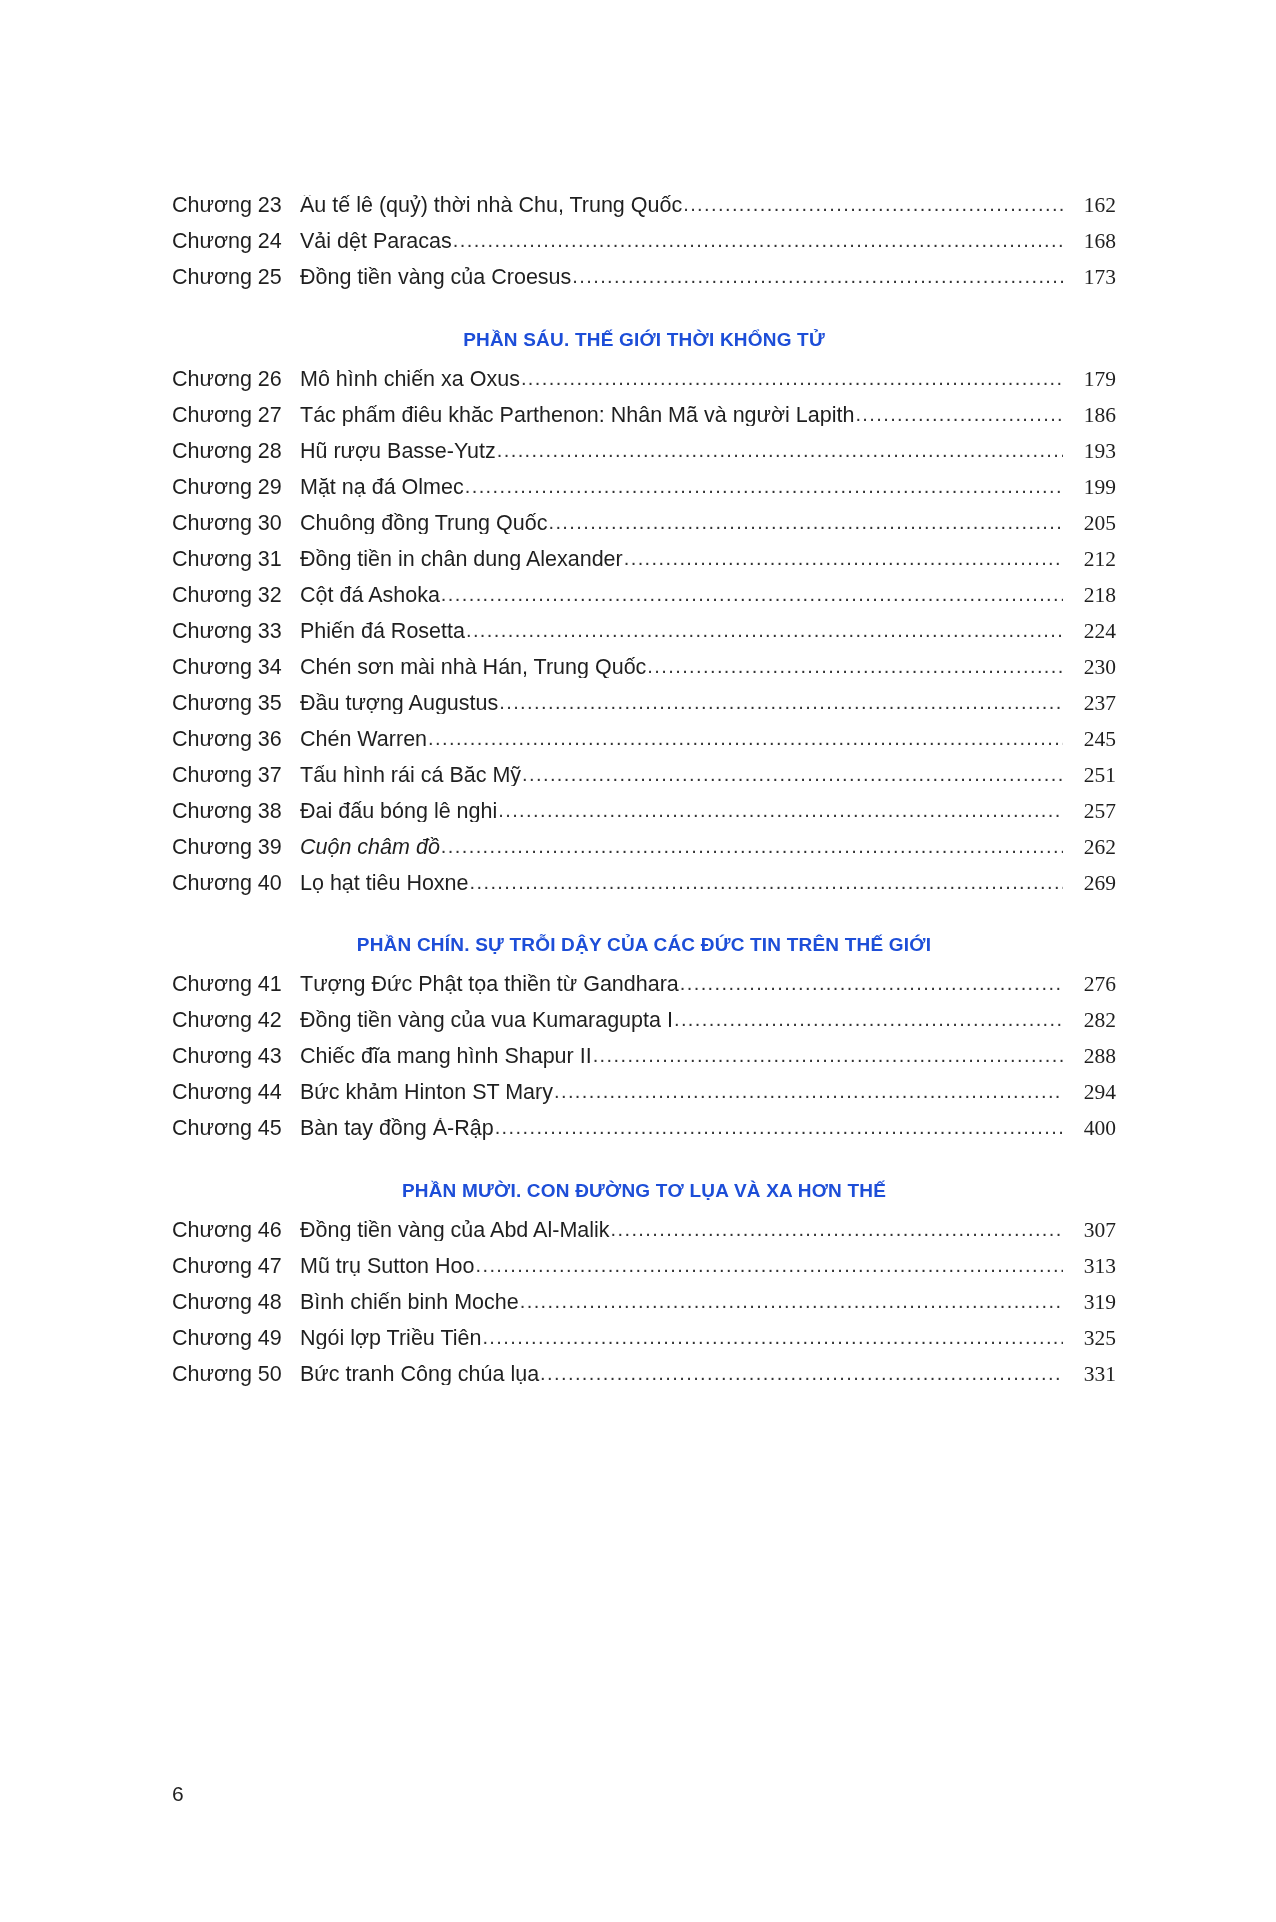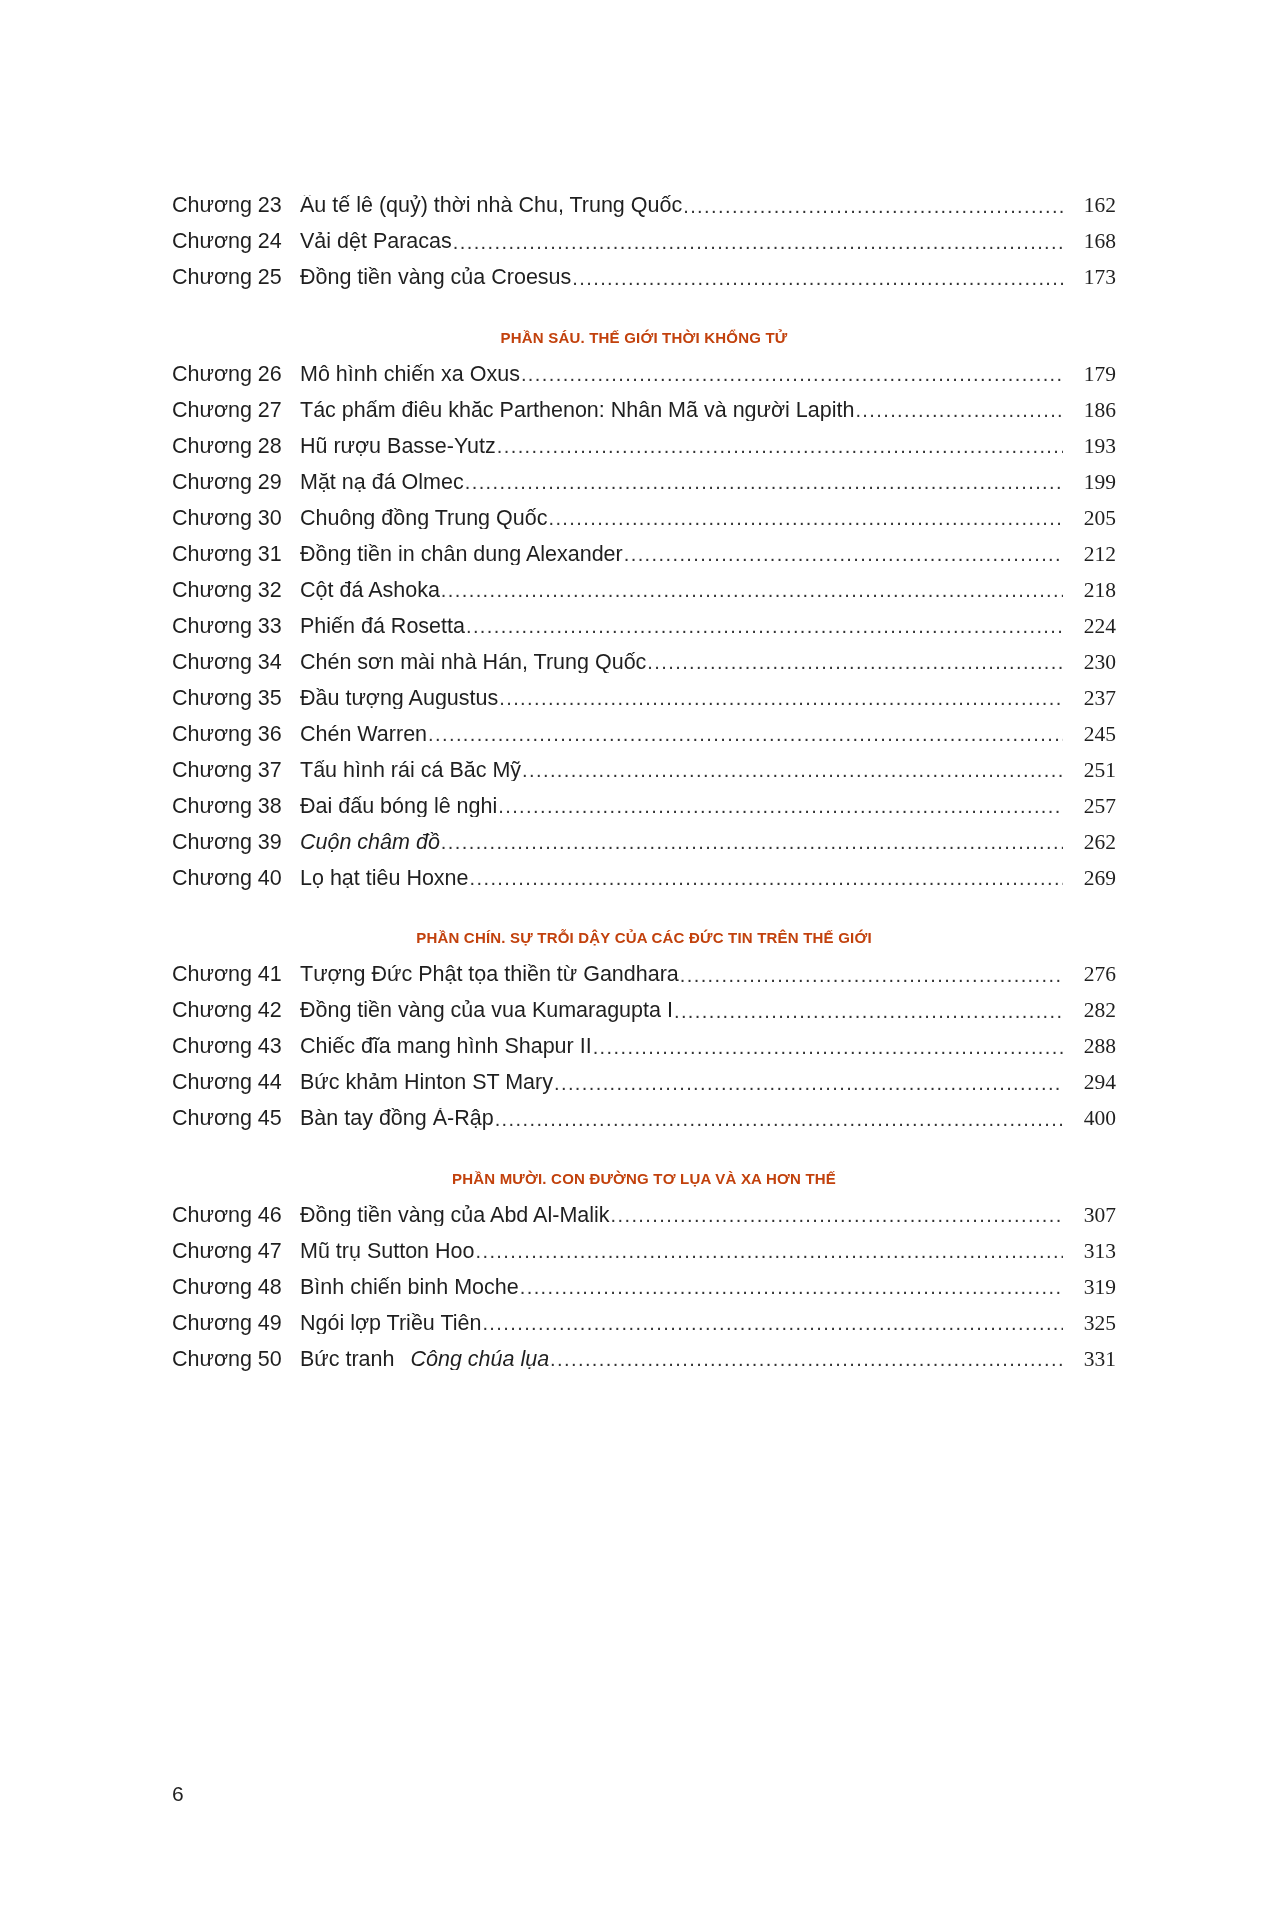--- a/index.html
+++ b/index.html
@@ -22,53 +22,51 @@
     height: 1656px;
     box-sizing: border-box;
     padding: 195px 160px 0 172px;
   }
   .toc {
     width: 944px;
   }
   .section-title {
     text-align: center;
     font-weight: bold;
-    font-size: 15px;
+    font-size: 19px;
     letter-spacing: 0.2px;
-    color: #c2410c;
+    color: #1d4ed8;
     margin: 40px 0 18px 0;
   }
   .entry {
     display: flex;
     align-items: baseline;
     font-size: 21.5px;
     line-height: 1.0;
     margin-bottom: 14.5px;
     color: #1f1f1f;
   }
   .chap {
     flex: 0 0 128px;
     white-space: nowrap;
   }
   .title-wrap {
     flex: 1 1 auto;
     display: flex;
-    align-items: flex-end;
+    align-items: flex-start;
     min-width: 0;
     overflow: hidden;
   }
   .title {
     white-space: nowrap;
   }
   .title.italic {
     font-style: italic;
   }
   .title .ital {
-    font-style: italic;
-    margin-left: 10px;
   }
   .dots {
     flex: 1 1 auto;
     overflow: hidden;
     white-space: nowrap;
     margin: 0 1px;
     letter-spacing: 1.4px;
     color: #333;
     font-size: 20px;
     transform: translateY(-1px);

